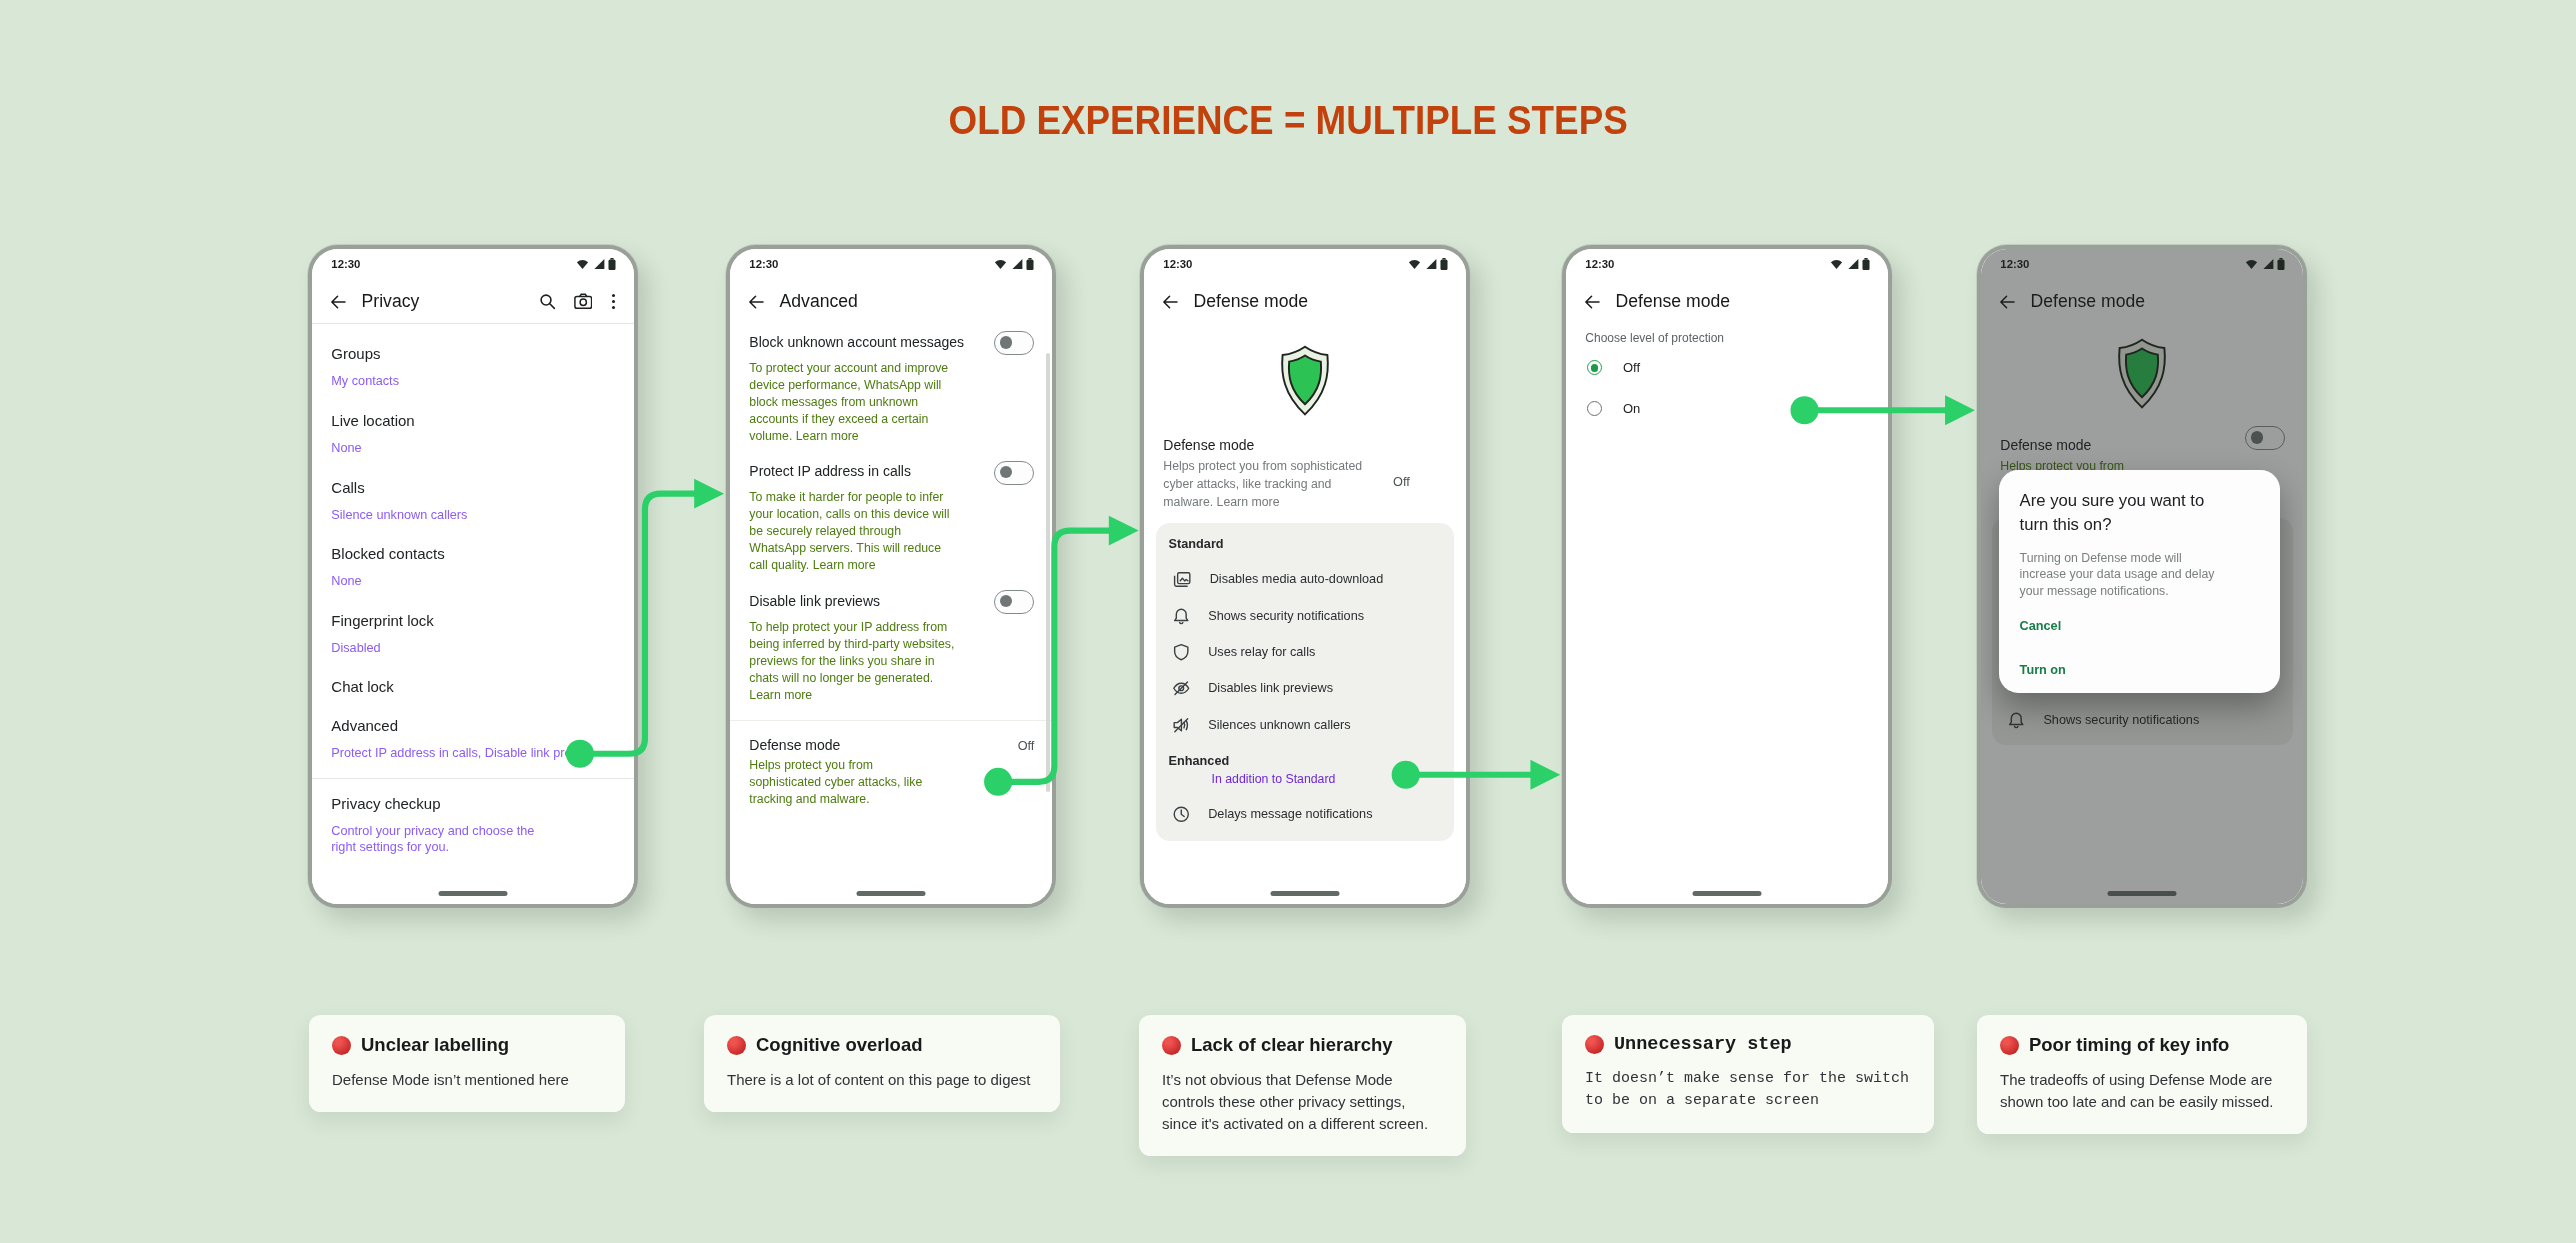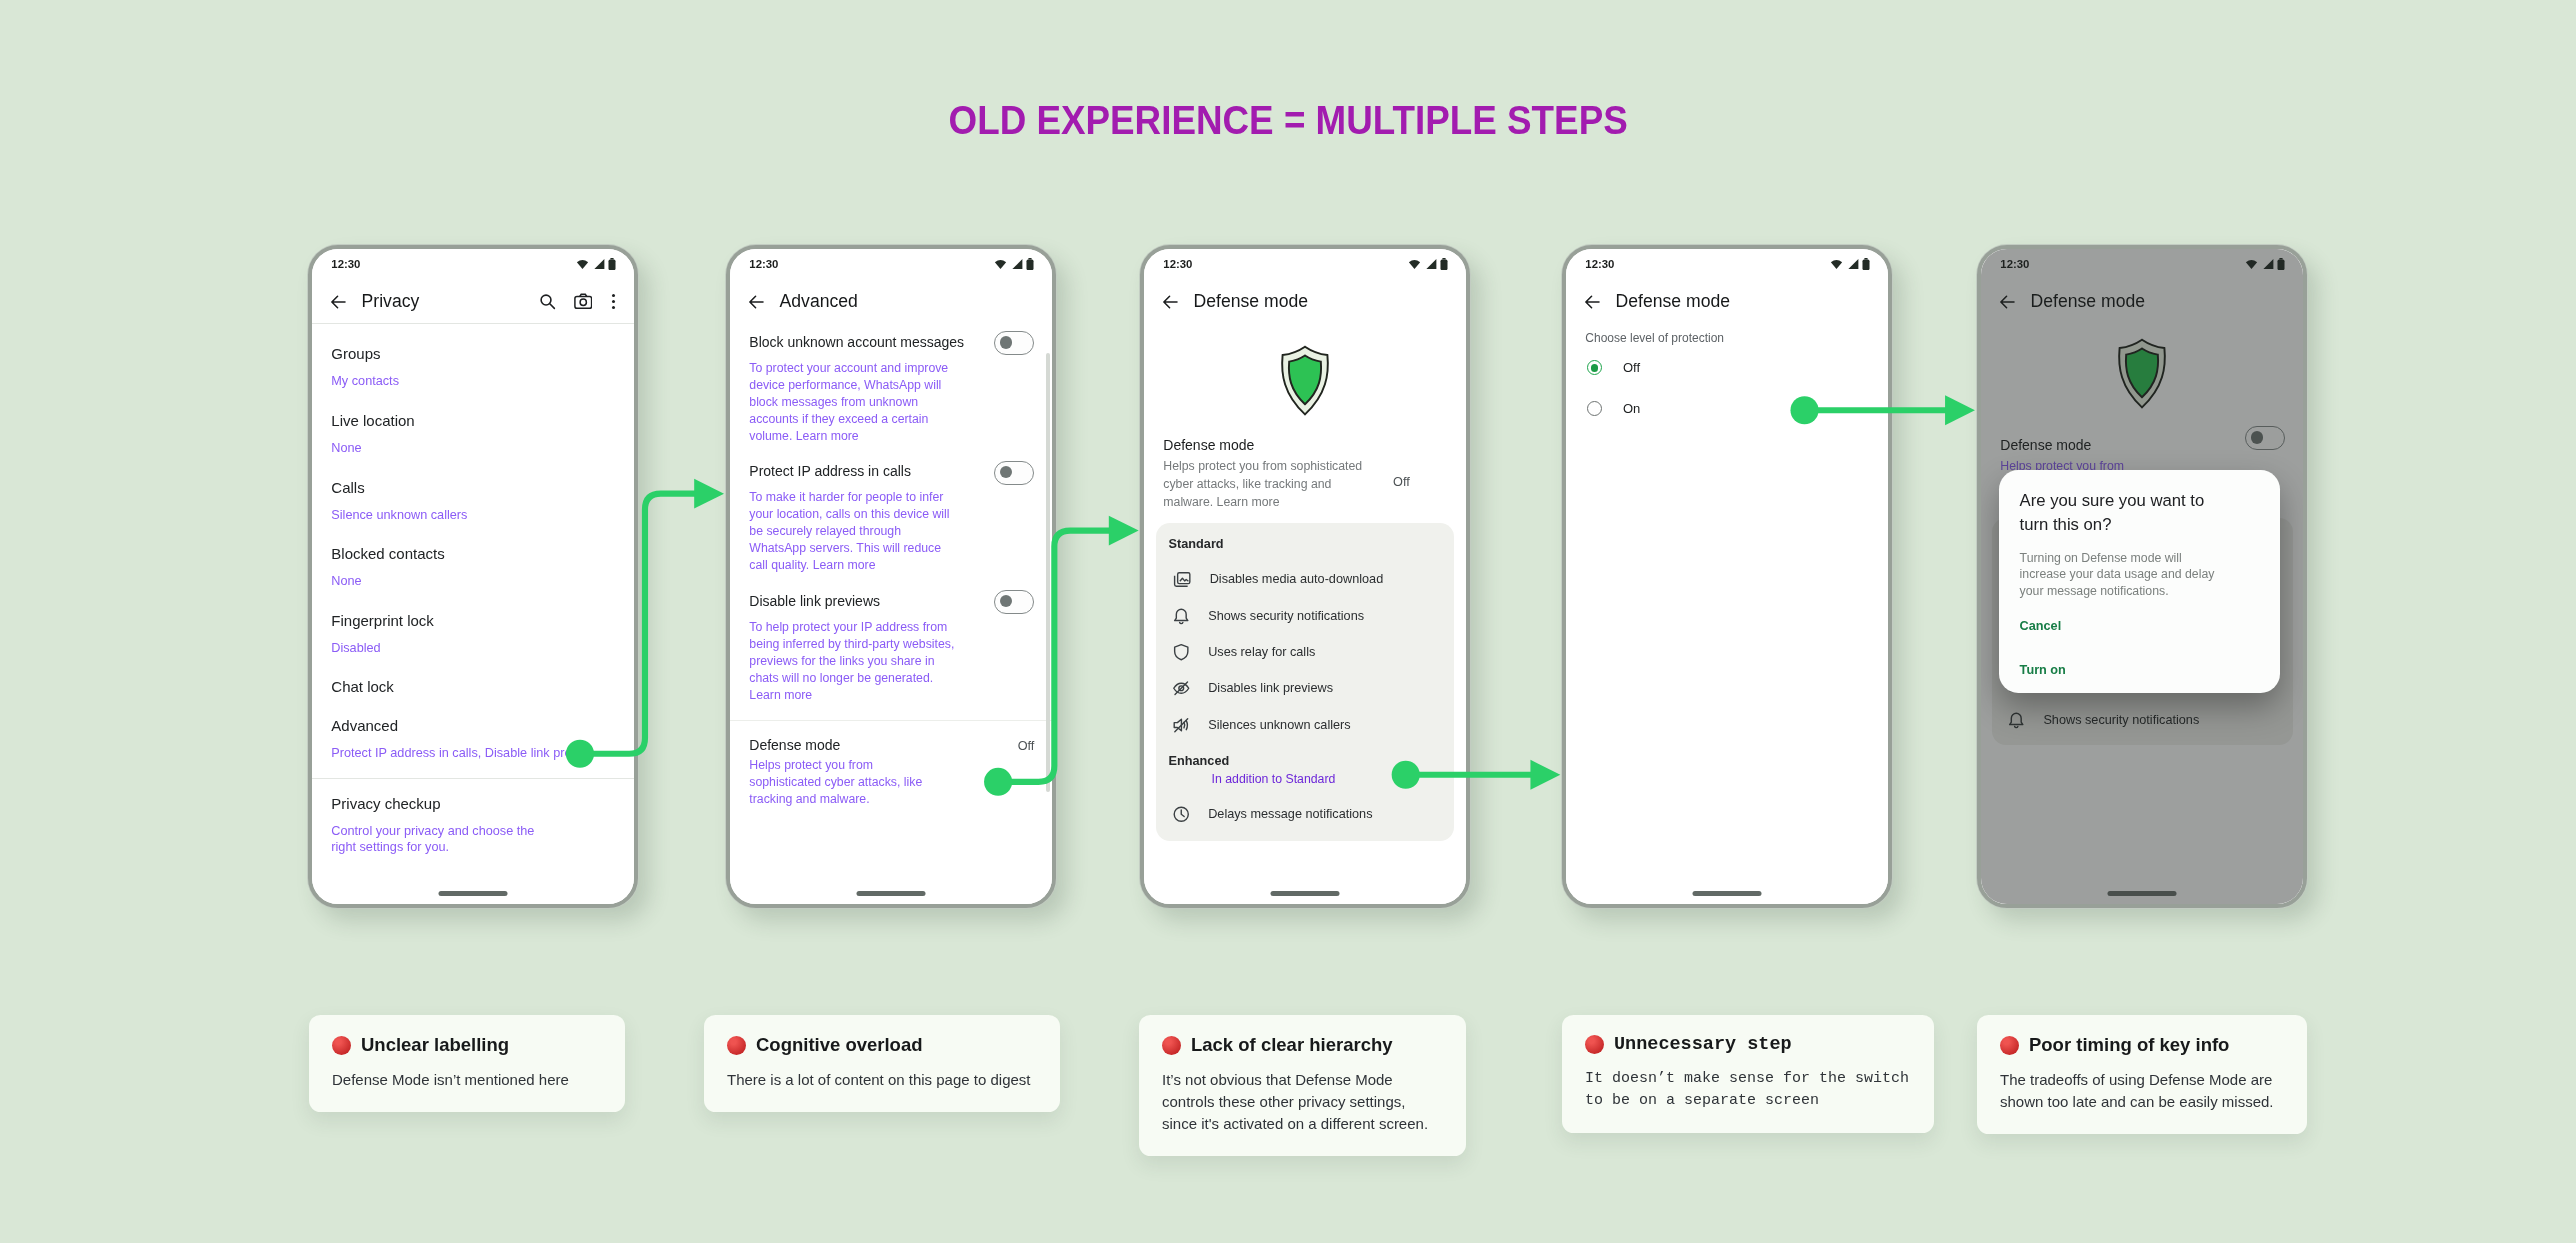--- a/index.html
+++ b/index.html
@@ -7,21 +7,21 @@
   body {
     position:relative; overflow:hidden;
     background:#d9e7d6;
     font-family:"Liberation Sans", sans-serif;
     color:#1f2023;
   }
   
   .page-title {
     position:absolute; top:98px; left:0; width:100%;
     text-align:center; font-size:40px; font-weight:800;
-    color:#a21caf; letter-spacing:0px;
+    color:#c2410c; letter-spacing:0px;
   }
   .page-title span { display:inline-block; transform:scaleX(.92); }
 
   
   .phone {
     position:absolute; top:245px; width:330px; height:663px;
     background:#fff; border:4.4px solid #98a098; border-radius:30px;
     box-shadow: 0 0 0 0.9px #c2ccc2, 10.5px 12.3px 21px rgba(44,66,50,.18);
     overflow:hidden;
   }
@@ -47,21 +47,21 @@
   .item .t { font-size:15px; color:#202325; }
   .item .s { font-size:12.7px; color:#8b5cf6; margin-top:11px; line-height:16.7px; }
   .item .s.nowrap { white-space:nowrap; overflow:hidden; width:257px; }
   .item .s.narrow { width:227px; }
 
   
   .p2list { padding:8.8px 17.6px 0 19.3px; }
   .p2item { margin-bottom:16px; }
   .p2head { display:flex; justify-content:space-between; align-items:flex-start; gap:8.8px; }
   .tt { font-size:14px; color:#202325; padding-top:2.6px; }
-  .desc { font-size:12.3px; color:#8b5cf6; line-height:17px; margin-top:4.4px; width:209px; }
+  .desc { font-size:12.3px; color:#4d7c0f; line-height:17px; margin-top:4.4px; width:209px; }
   .toggle { width:40px; height:24px; flex:none; border:1.8px solid #848a8a; border-radius:13px; background:#fdfdfd; position:relative; }
   .toggle .knob { position:absolute; top:4px; left:4.4px; width:12.3px; height:12.3px; border-radius:50%; background:#6f7675; }
   .defrow { padding:14px 17.6px 0 19.3px; }
   .defhead { display:flex; justify-content:space-between; align-items:baseline; }
   .offval { font-size:12.7px; color:#4c5154; }
   .scrollbar { position:absolute; right:1.8px; top:104px; width:4.4px; height:439px; background:#d5d9d4; border-radius:2.6px; }
 
   
   .shieldwrap { display:flex; justify-content:center; padding:21px 0 16px; }
   .hero { padding:3.5px 17.6px 0 19.3px; }

